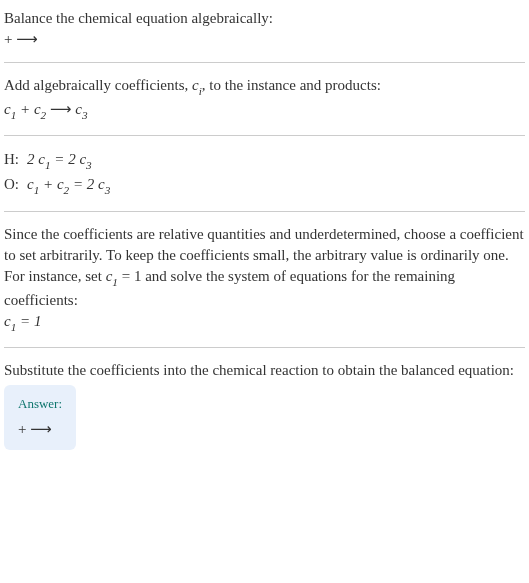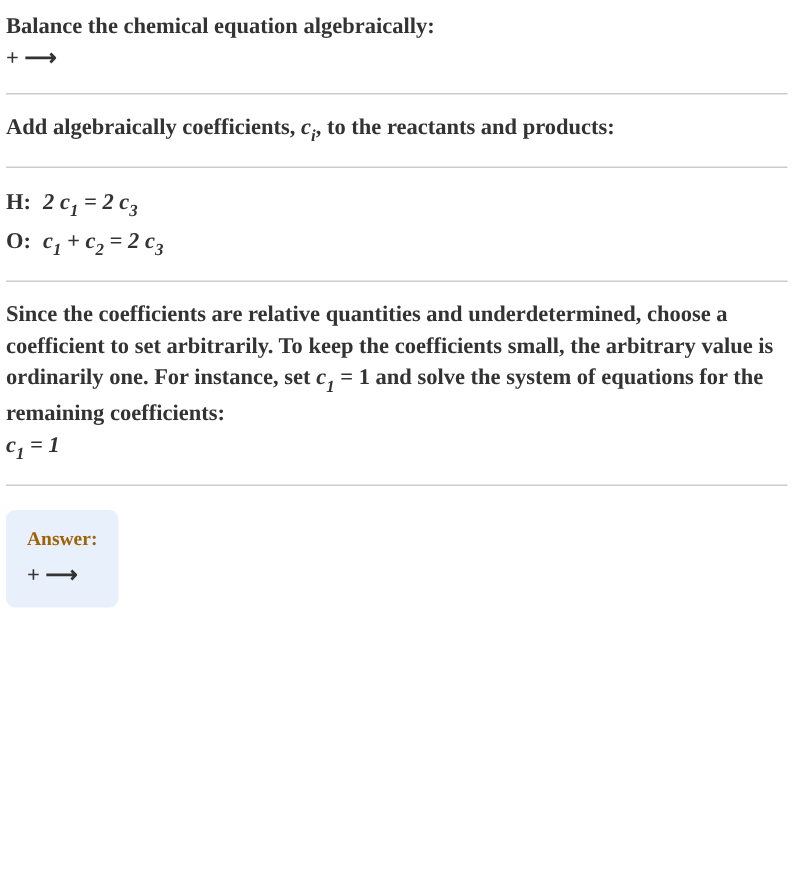--- a/index.html
+++ b/index.html
@@ -11,21 +11,20 @@
       font-family: Georgia, 'Times New Roman', serif;
       font-size: 15px;
       color: #333;
       background: #fff;
       width: 529px;
       padding: 8px 4px;
       line-height: 1.4;
     }
     .block {
       margin-bottom: 6px;
-      font-weight: bold;
     }
     .divider {
       border: none;
       border-top: 1px solid #ccc;
       margin: 12px 0;
     }
     .math {
       font-family: 'Times New Roman', serif;
       font-style: italic;
     }
@@ -48,21 +47,21 @@
       padding-right: 8px;
     }
     .answer-box {
       background: #e8f0fb;
       border-radius: 6px;
       padding: 10px 14px;
       display: inline-block;
       margin-top: 4px;
     }
     .answer-label {
-      color: #a16207;
+      color: #0f766e;
       font-size: 13px;
       margin-bottom: 6px;
     }
     .arrow {
       font-style: normal;
     }
   </style>
 </head>
 <body>
 
@@ -70,21 +69,24 @@
   <div>Balance the chemical equation algebraically:</div>
   <div>
     <span> + </span><span class="arrow">⟶</span>
   </div>
 </div>
 
 <hr class="divider">
 
 <div class="block">
   <div>
-    <span>Add algebraically coefficients, </span><span class="math"><span>c</span><span class="sub">i</span></span><span>, to the reactants and products:</span>
+    <span>Add algebraically coefficients, </span><span class="math"><span>c</span><span class="sub">i</span></span><span>, to the instance and products:</span>
+  </div>
+  <div class="math">
+    <span>c</span><span class="sub">1</span><span> + </span><span>c</span><span class="sub">2</span><span class="arrow"> ⟶ </span><span>c</span><span class="sub">3</span>
   </div>
 </div>
 
 <hr class="divider">
 
 <div class="block">
   <table class="atom-table">
     <tbody>
         <tr>
       <td>H:</td>
@@ -103,19 +105,20 @@
 <div class="block">
   <div>
     <span>Since the coefficients are relative quantities and underdetermined, choose a coefficient to set arbitrarily. To keep the coefficients small, the arbitrary value is ordinarily one. For instance, set </span><span class="math"><span>c</span><span class="sub">1</span></span><span> = 1 and solve the system of equations for the remaining coefficients:</span>
   </div>
   <div class="math"><span>c</span><span class="sub">1</span><span> = 1</span></div>
 </div>
 
 <hr class="divider">
 
 <div class="block">
+  <div>Substitute the coefficients into the chemical reaction to obtain the balanced equation:</div>
   <div class="answer-box">
     <div class="answer-label">Answer:</div>
     <div>
       <span> + </span><span class="arrow">⟶</span>
     </div>
   </div>
 </div>
 
 </body></html>

